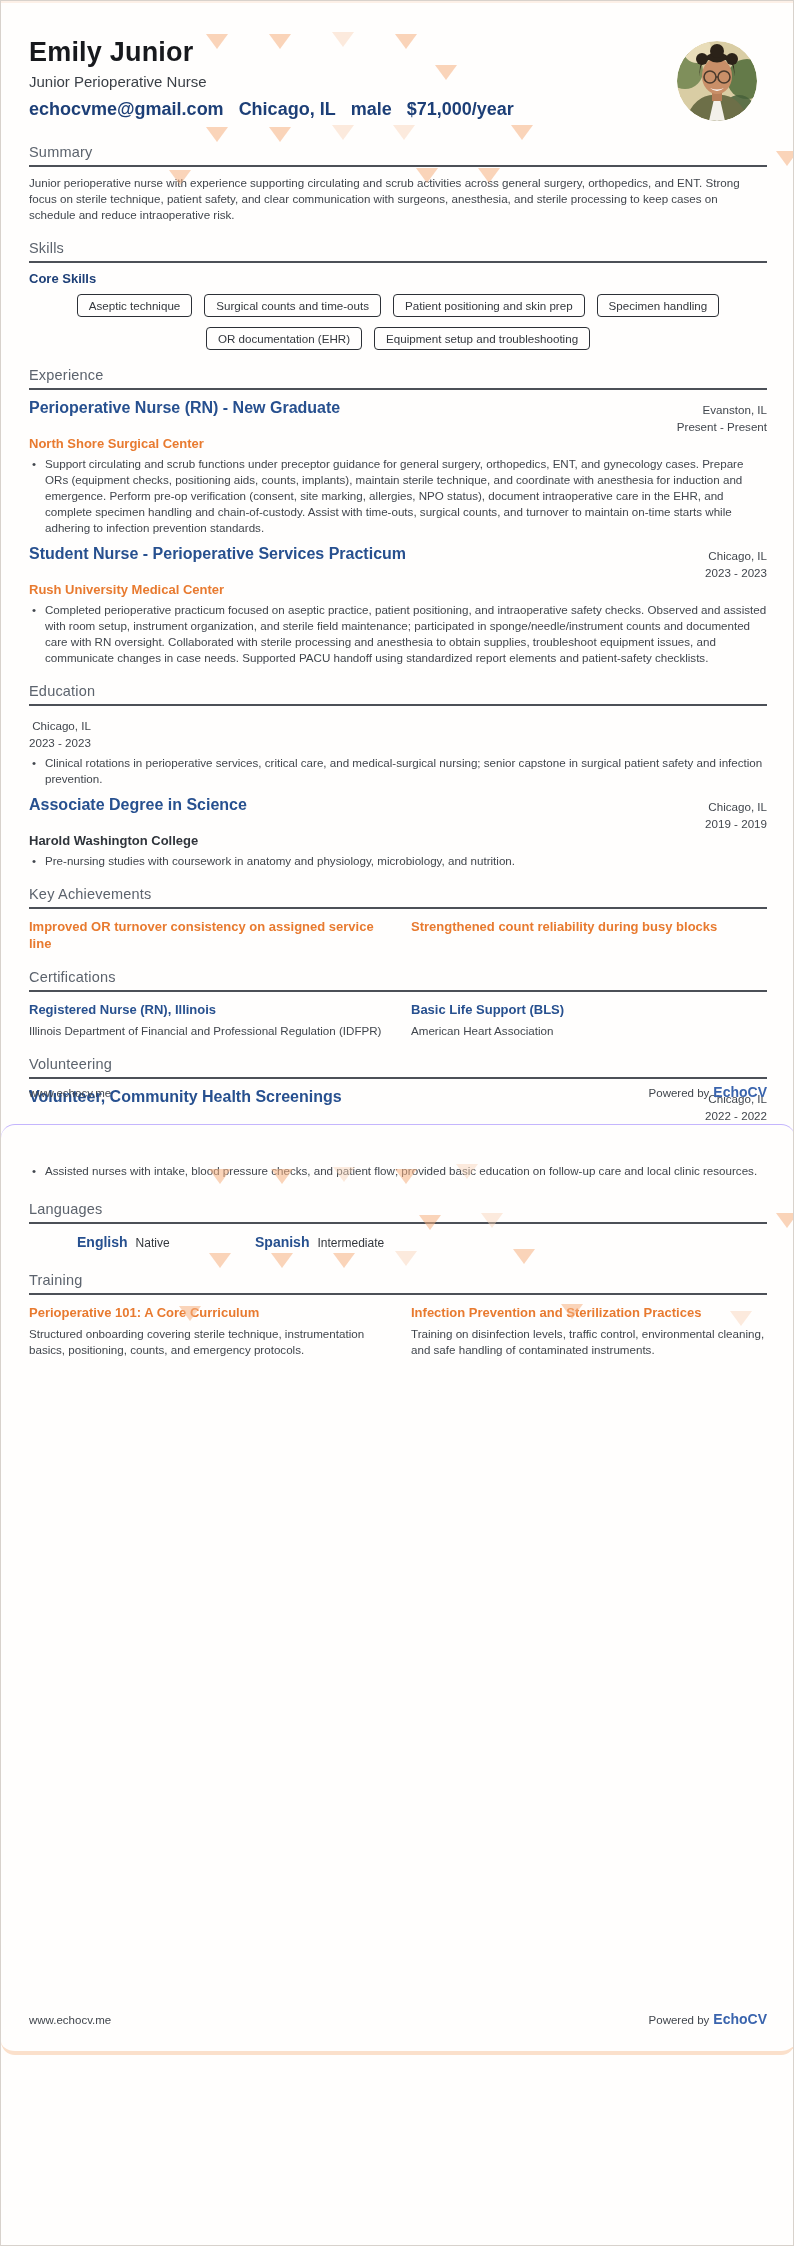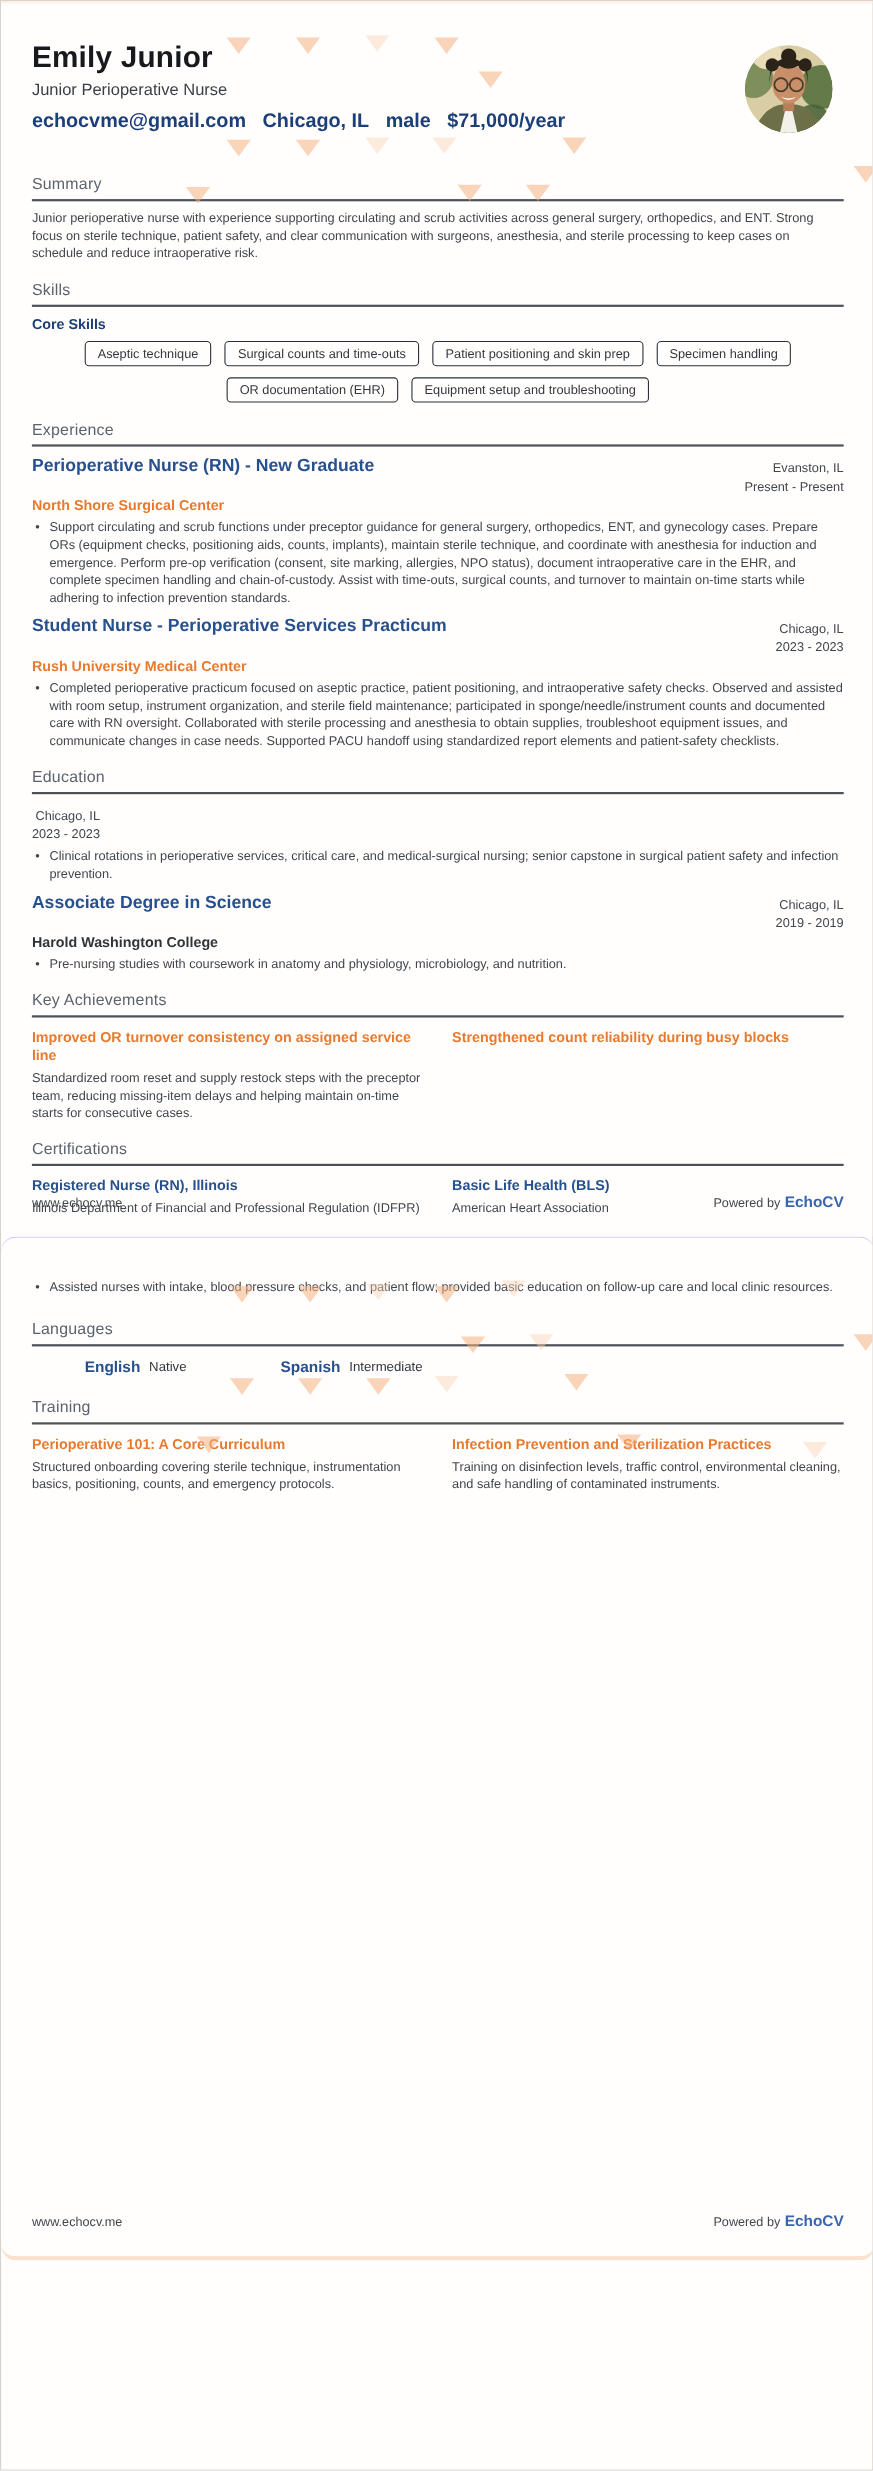--- a/index.html
+++ b/index.html
@@ -11,21 +11,21 @@
   .page2 { height:931px; border-top:1px solid #c4b5fd; border-bottom:4px solid #fbe0cb;border-radius:14px; }
 
   
   .hd-name { font-size:27px; font-weight:800; color:#17191d; letter-spacing:.2px; }
   .hd-title { font-size:15px; color:#3a3f46; margin-top:5px; }
   .hd-contact { margin-top:9px; font-size:18px; font-weight:700; color:#1d3f77; display:flex; gap:15px; }
   .avatar { position:absolute; top:38px; left:676px; width:80px; height:80px; border-radius:50%; overflow:hidden; }
 
   
   .sec { margin-top:17px; }
-  .sec-first { margin-top:40px; }
+  .sec-first { margin-top:24px; }
   .sec-title { font-size:14.5px; color:#5c636d; letter-spacing:.2px; }
   .sec-rule { border:none; border-top:2px solid #4c5057; margin-top:5px; }
   .sec-body { margin-top:8px; }
 
   .body-text { font-size:11.6px; line-height:16px; color:#41464d; }
 
   
   .group-label { font-size:13px; font-weight:700; color:#1d3f77; }
   .chips { display:flex; flex-wrap:wrap; gap:10px 12px; margin-top:8px;justify-content:center; }
   .chip { border:1.5px solid #2c3036; border-radius:4px; padding:4px 11px; font-size:11.6px; color:#33373d; white-space:nowrap; }
@@ -45,21 +45,21 @@
 
   
   .two-col { display:grid; grid-template-columns:1fr 1fr; column-gap:26px; margin-top:9px; }
   .col-title { font-size:13px; font-weight:700; line-height:17px; }
   .col-title.orange { color:#e87a2f; }
   .col-title.blue { color:#27508f; }
   .col-text { margin-top:5px; font-size:11.6px; line-height:15.5px; color:#41464d; }
 
   
   .langs { display:grid; grid-template-columns:repeat(4, 178px); margin-top:10px; }
-  .lang { display:flex; align-items:center; gap:8px;padding-left:48px; }
+  .lang { display:flex; align-items:flex-end; gap:8px;padding-left:48px; }
   .lang-name { font-size:14px; font-weight:700; color:#27508f; }
   .lang-level { font-size:12px; color:#33373d; }
 
   
   .page-footer { position:absolute; left:28px; right:28px; bottom:24px; display:flex; justify-content:space-between; align-items:baseline; }
   .footer-site { font-size:11.5px; color:#41464d; text-decoration:none; }
   .footer-powered { font-size:11.5px; color:#41464d; }
   .footer-brand { font-size:14px; font-weight:600; color:#3a64ad; margin-left:4px; text-decoration:none; }
 
   
@@ -211,38 +211,37 @@
         </div>
       </div>
     </div>
 
     <div class="sec">
       <div class="sec-title">Key Achievements</div>
       <hr class="sec-rule">
       <div class="two-col">
         <div>
           <div class="col-title orange">Improved OR turnover consistency on assigned service line</div>
-          <div class="col-text">Standardized room reset and supply restock steps with the preceptor team, reducing missing-item delays and helping maintain on-time starts for consecutive cases.</div>
         </div>
         <div>
           <div class="col-title orange">Strengthened count reliability during busy blocks</div>
         </div>
       </div>
     </div>
 
     <div class="sec">
       <div class="sec-title">Certifications</div>
       <hr class="sec-rule">
       <div class="two-col">
         <div>
           <div class="col-title blue">Registered Nurse (RN), Illinois</div>
           <div class="col-text">Illinois Department of Financial and Professional Regulation (IDFPR)</div>
         </div>
         <div>
-          <div class="col-title blue">Basic Life Health (BLS)</div>
+          <div class="col-title blue">Basic Life Support (BLS)</div>
           <div class="col-text">American Heart Association</div>
         </div>
       </div>
     </div>
 
     <div class="sec">
       <div class="sec-title">Volunteering</div>
       <hr class="sec-rule">
       <div class="entry">
         <div class="entry-head">

